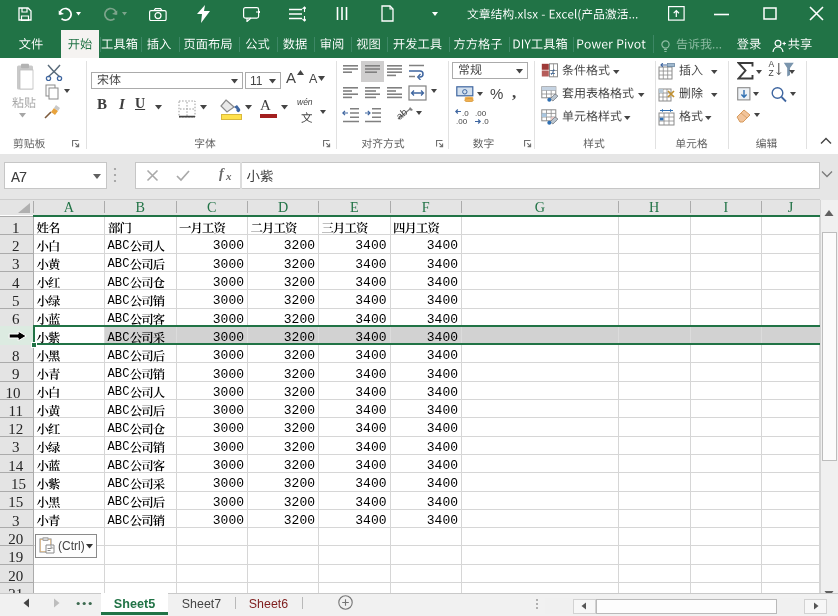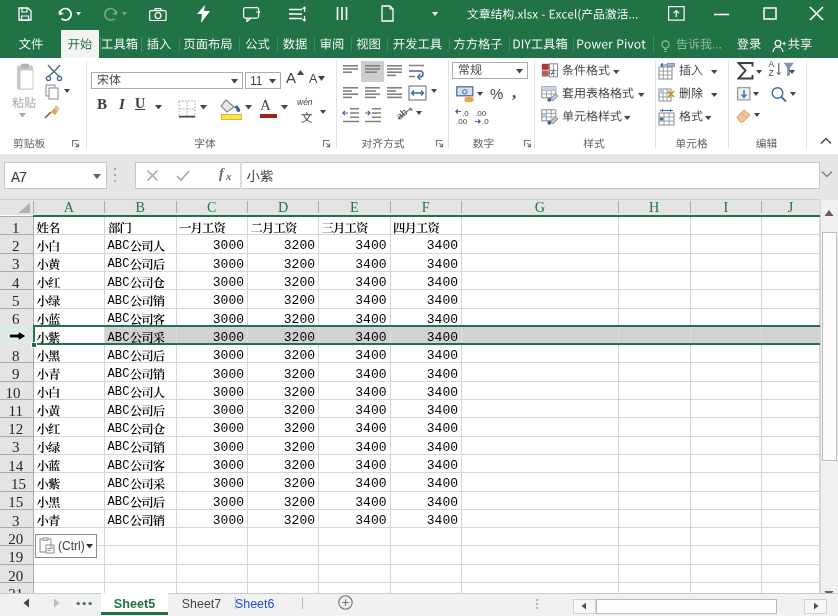--- a/index.html
+++ b/index.html
@@ -629,21 +629,21 @@
 <svg style="position:absolute;left:76px;top:601px;" width="17" height="5">
       <circle cx="2.2" cy="2.5" r="1.6" fill="#3c6a50"></circle>
       <circle cx="8.2" cy="2.5" r="1.6" fill="#3c6a50"></circle>
       <circle cx="14.2" cy="2.5" r="1.6" fill="#3c6a50"></circle>
     </svg>
 <div style="position:absolute;left:101px;top:593px;width:67px;height:19px;background:#fff"></div>
 <div style="position:absolute;left:101px;top:611.5px;width:67px;height:3.5px;background:#217346"></div>
 <div style="position:absolute;left:101px;top:596.5px;white-space:pre;font:bold 12.6px 'Liberation Sans',sans-serif;color:#217346;width:67px;text-align:center">Sheet5</div>
 <div style="position:absolute;left:168px;top:596.5px;white-space:pre;font:12.4px 'Liberation Sans',sans-serif;color:#444;width:67px;text-align:center">Sheet7</div>
 <div style="position:absolute;left:235px;top:597px;width:1px;height:12px;background:#b9b9b9"></div>
-<div style="position:absolute;left:235px;top:596.5px;white-space:pre;font:12.4px 'Liberation Sans',sans-serif;color:#1d4ed8;width:67px;">Sheet6</div>
+<div style="position:absolute;left:235px;top:596.5px;white-space:pre;font:12.4px 'Liberation Sans',sans-serif;color:#7f1d1d;width:67px;text-align:center">Sheet6</div>
 <div style="position:absolute;left:302px;top:597px;width:1px;height:12px;background:#b9b9b9"></div>
 <svg style="position:absolute;left:338px;top:595px;" width="16" height="16">
       <circle cx="7.5" cy="7.5" r="6.7" fill="none" stroke="#767676" stroke-width="1.1"></circle>
       <path d="M7.5 4.2v6.6M4.2 7.5h6.6" stroke="#767676" stroke-width="1.1"></path>
     </svg>
 <svg style="position:absolute;left:535px;top:598px;" width="6" height="12">
       <circle cx="2" cy="2" r="1" fill="#9a9a9a"></circle>
       <circle cx="2" cy="6" r="1" fill="#9a9a9a"></circle>
       <circle cx="2" cy="10" r="1" fill="#9a9a9a"></circle>
     </svg>

